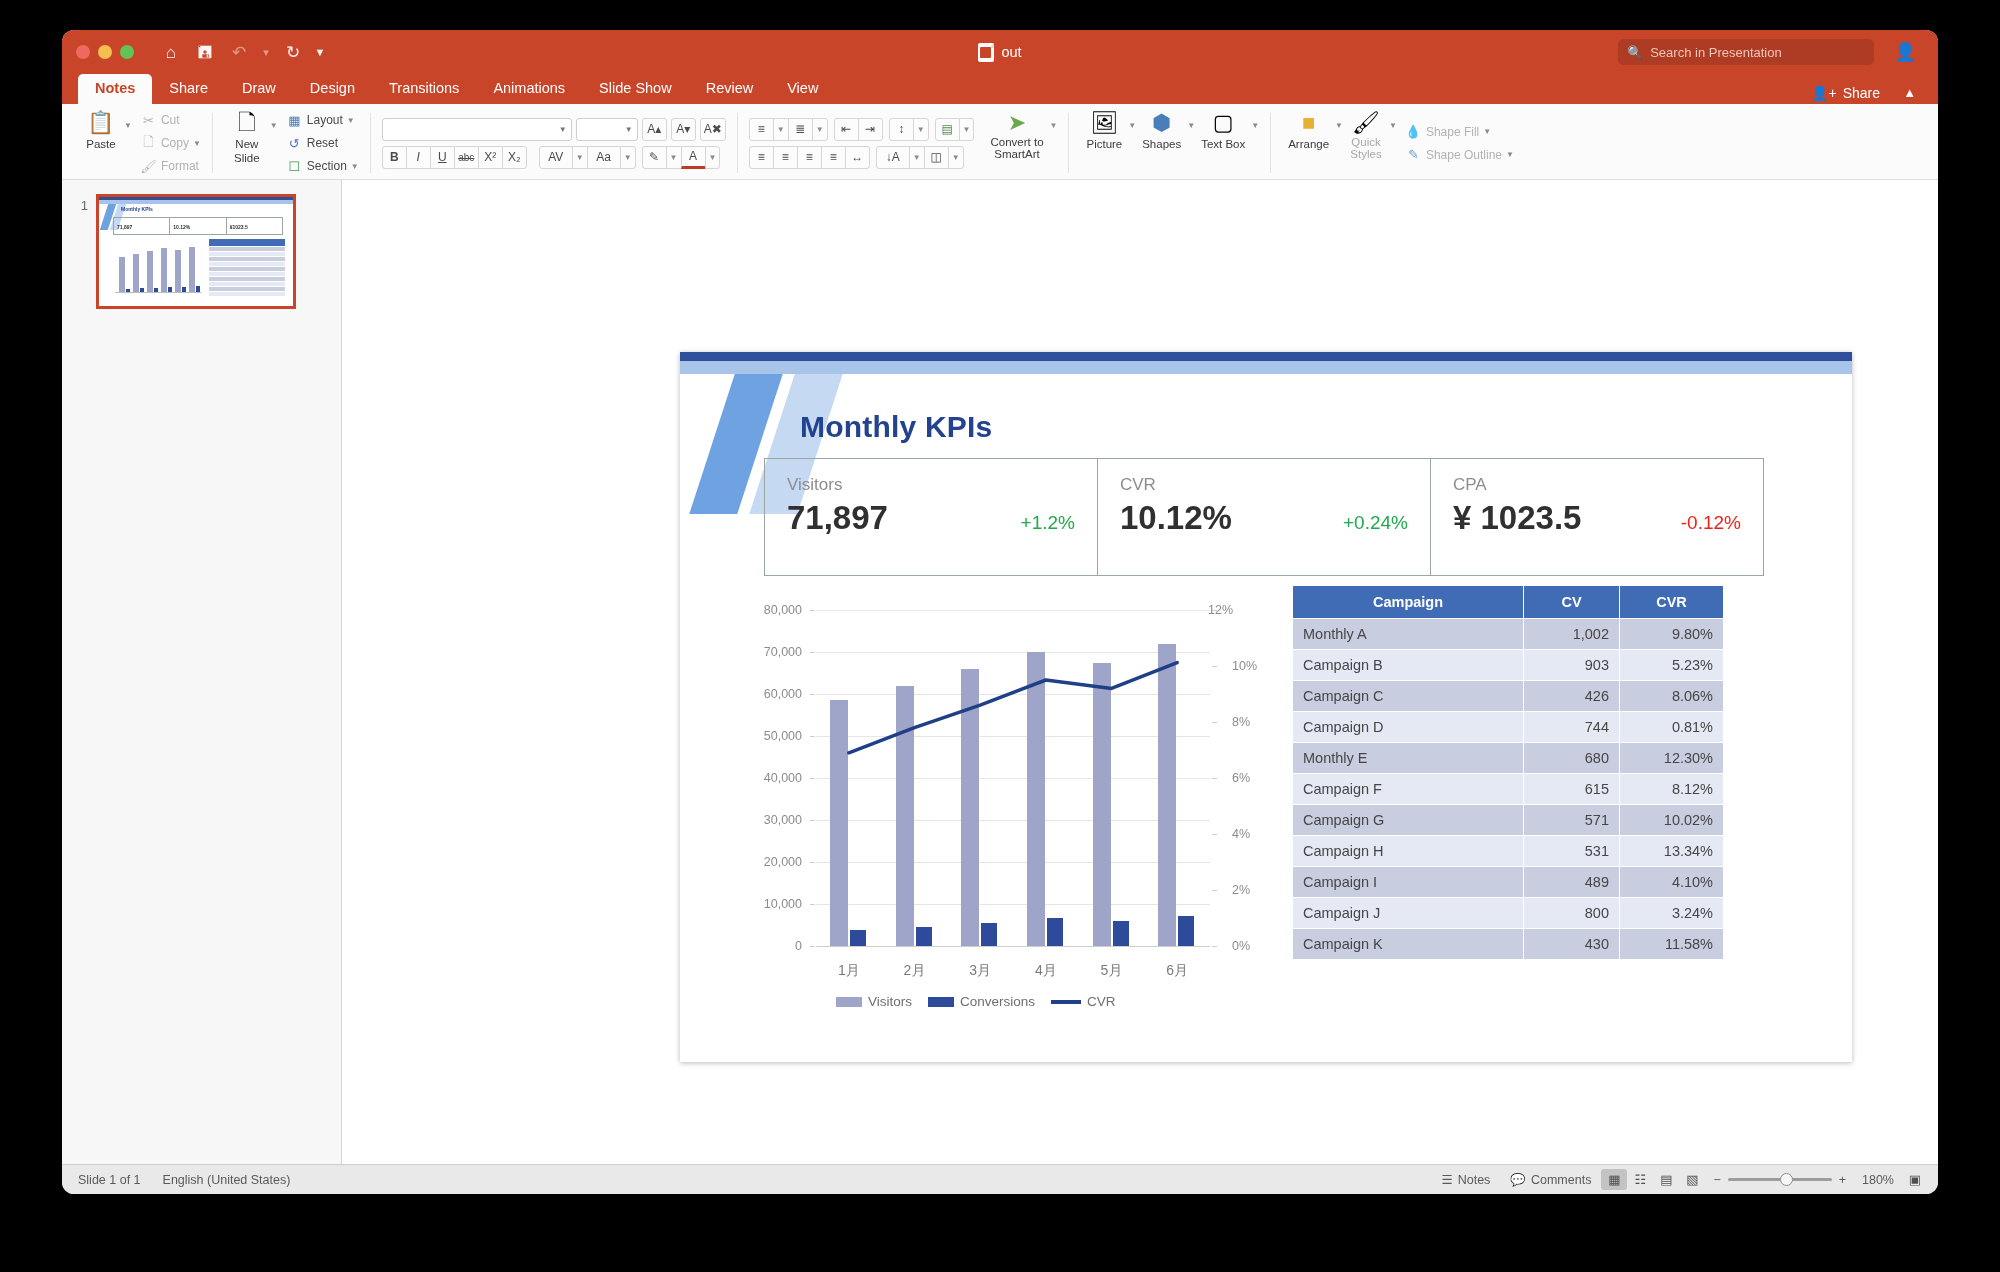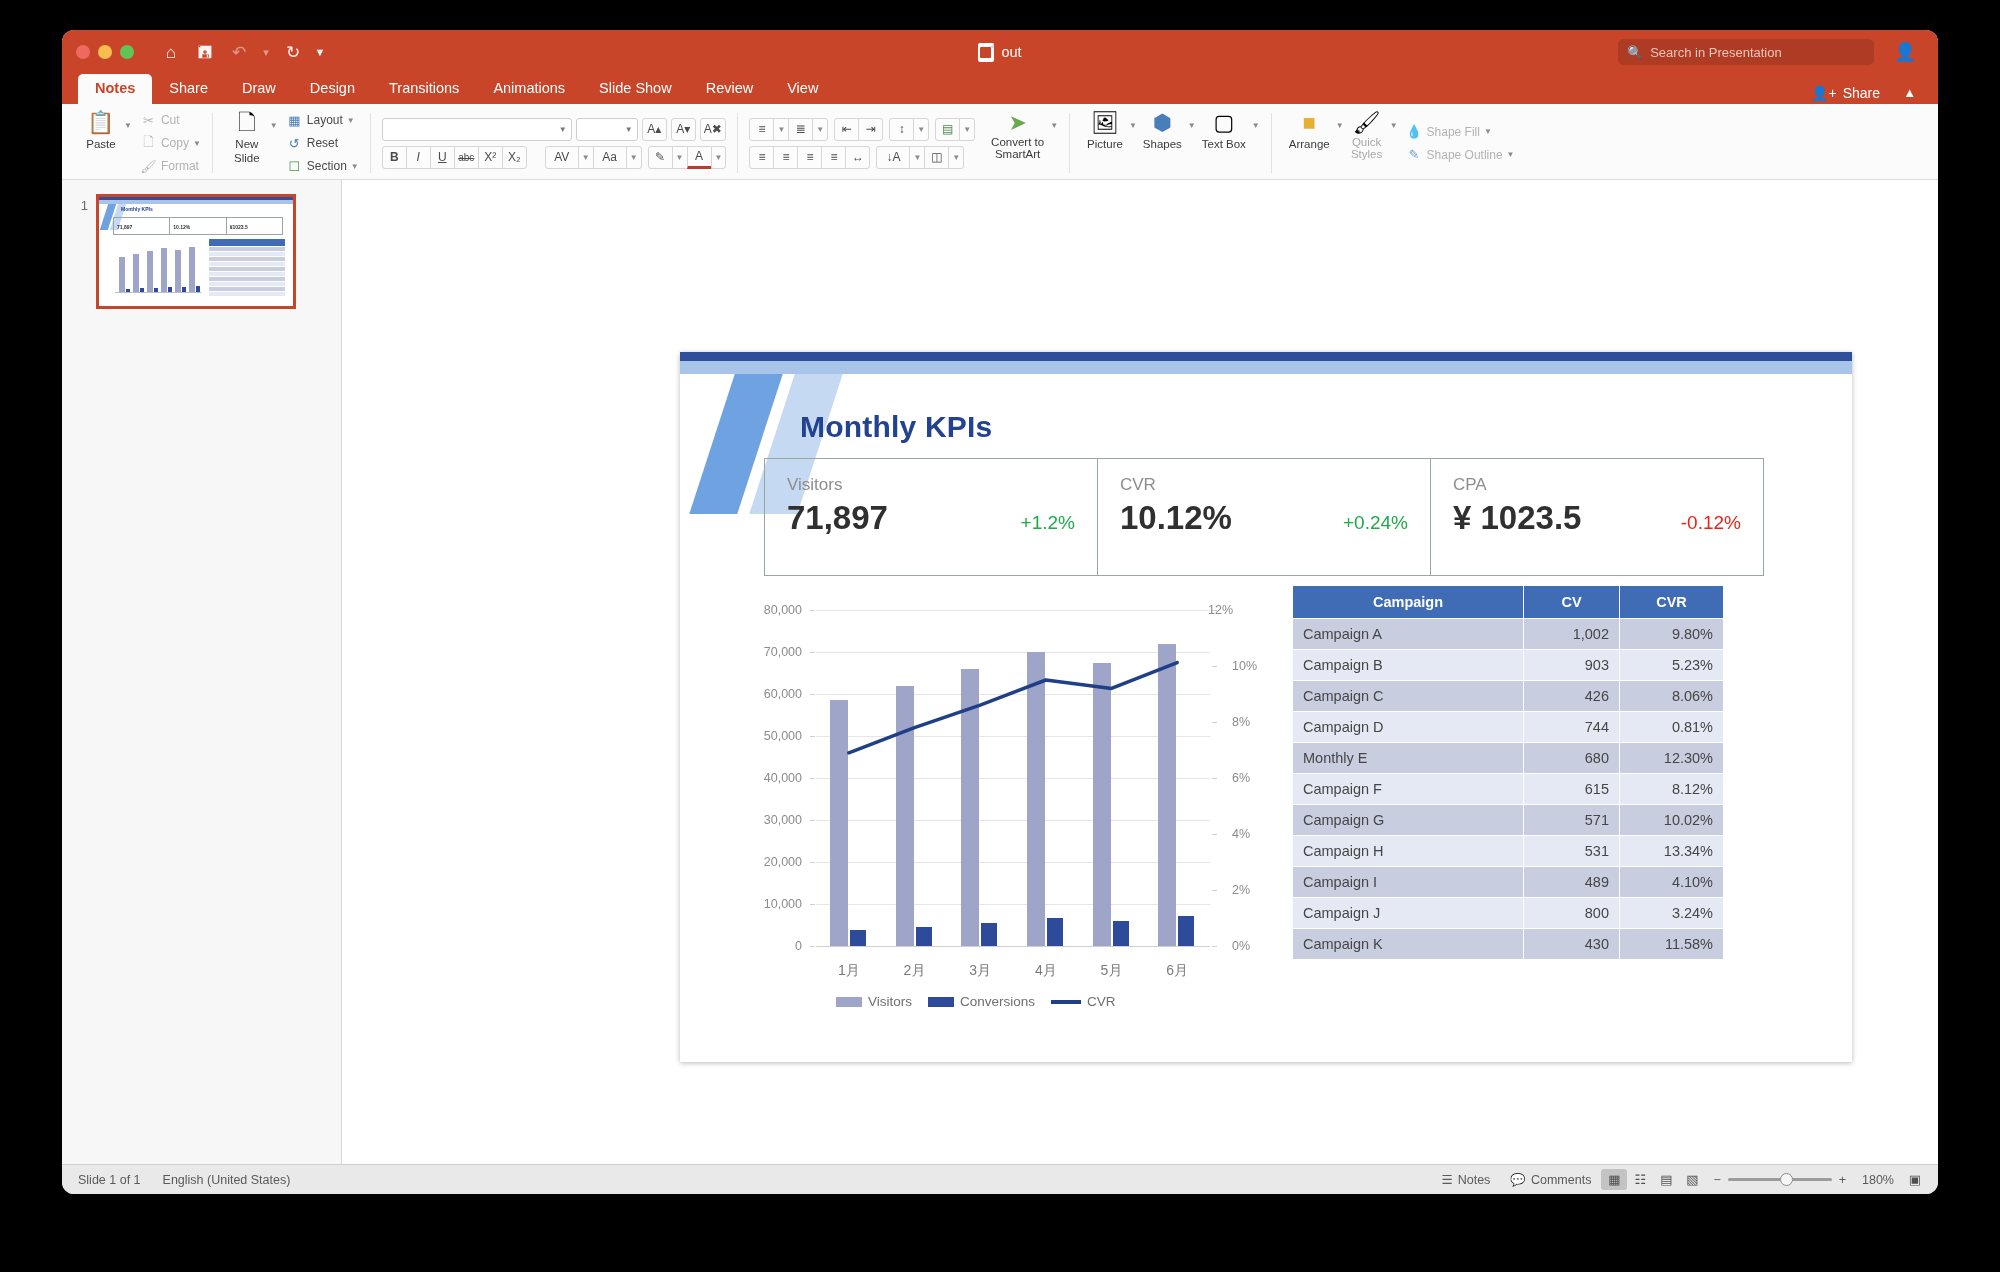--- a/index.html
+++ b/index.html
@@ -327,21 +327,21 @@
         </div>
         <div class="btnrow">
           <div class="grp">
             <div class="sq" style="font-weight:700">B</div>
             <div class="sq" style="font-style:italic">I</div>
             <div class="sq" style="text-decoration:underline">U</div>
             <div class="sq" style="text-decoration:line-through;font-size:10px">abc</div>
             <div class="sq">X²</div>
             <div class="sq">X₂</div>
           </div>
-          <div class="grp" style="margin-left:15px">
+          <div class="grp" style="margin-left:9px">
             <div class="sq wide">AV</div>
             <div class="sq" style="min-width:14px">
                 <span class="caret">▼</span>
               </div>
             <div class="sq wide">Aa</div>
             <div class="sq" style="min-width:14px">
                 <span class="caret">▼</span>
               </div>
           </div>
           <div class="grp" style="margin-left:3px">
@@ -630,21 +630,21 @@
         <table id="camptable">
           <thead>
             <tr>
               <th class="left">Campaign</th>
               <th style="width:96px">CV</th>
               <th style="width:104px">CVR</th>
             </tr>
           </thead>
           <tbody id="camptable-body">
               <tr class="odd">
-                <td>Campaign A</td>
+                <td>Monthly A</td>
                 <td class="num">1,002</td>
                 <td class="num">9.80%</td>
               </tr>
               <tr class="even">
                 <td>Campaign B</td>
                 <td class="num">903</td>
                 <td class="num">5.23%</td>
               </tr>
               <tr class="odd">
                 <td>Campaign C</td>

